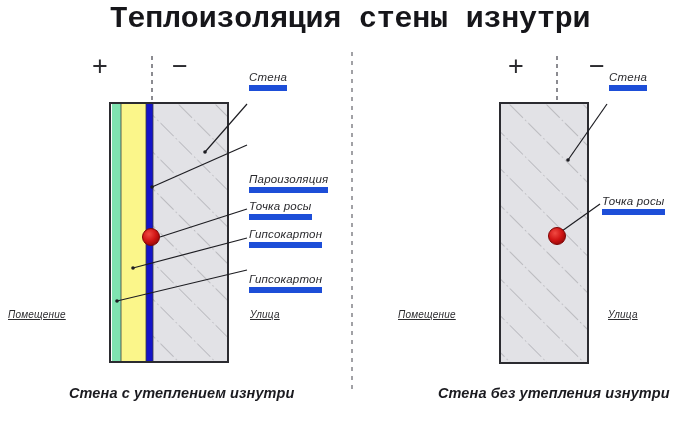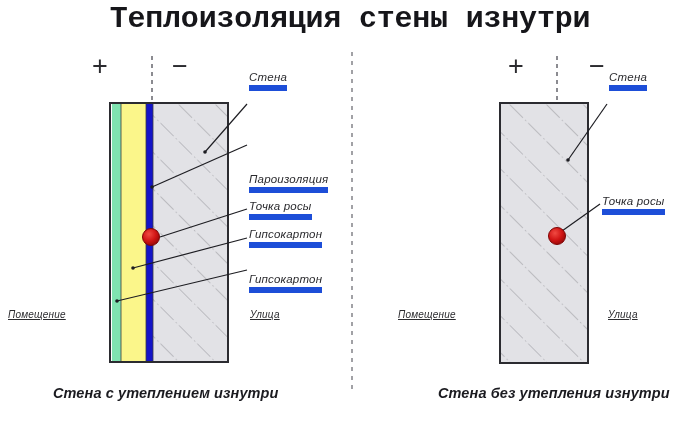--- a/index.html
+++ b/index.html
@@ -153,21 +153,21 @@
 
   <div class="lbl underlined" style="left:249px; top:71px;">Стена</div>
   <div class="lbl underlined" style="left:249px; top:133px;margin-top:40px;">Пароизоляция</div>
   <div class="lbl underlined" style="left:249px; top:200px;">Точка росы</div>
   <div class="lbl underlined" style="left:249px; top:228px;">Гипсокартон</div>
   <div class="lbl underlined" style="left:249px; top:273px;">Гипсокартон</div>
 
   <div class="lbl big" style="left:8px; top:309px;">Помещение</div>
   <div class="lbl big" style="left:250px; top:309px;">Улица</div>
 
-  <div class="caption" style="left:53px; top:385px;">Стена с утеплением изнутри</div>
+  <div class="caption" style="left:69px; top:385px;">Стена с утеплением изнутри</div>
 
   <div class="sign" style="left:508px; top:53px;">+</div>
   <div class="sign" style="left:589px; top:53px;">−</div>
 
   <div class="lbl underlined" style="left:609px; top:71px;">Стена</div>
   <div class="lbl underlined" style="left:602px; top:195px;">Точка росы</div>
 
   <div class="lbl big" style="left:398px; top:309px;">Помещение</div>
   <div class="lbl big" style="left:608px; top:309px;">Улица</div>
 

